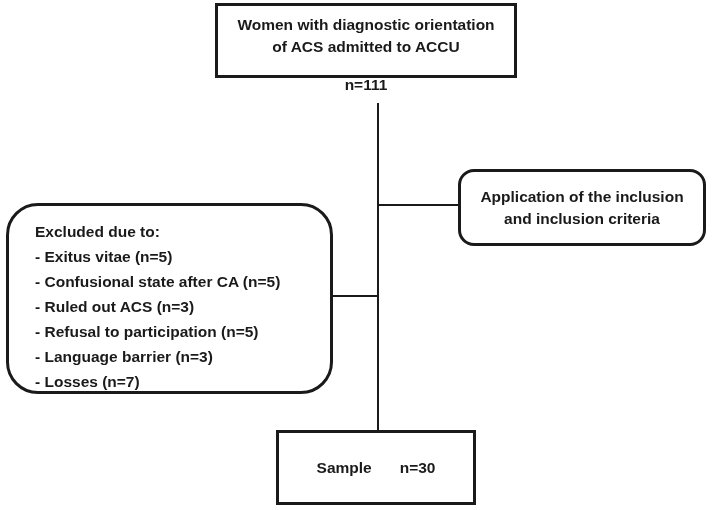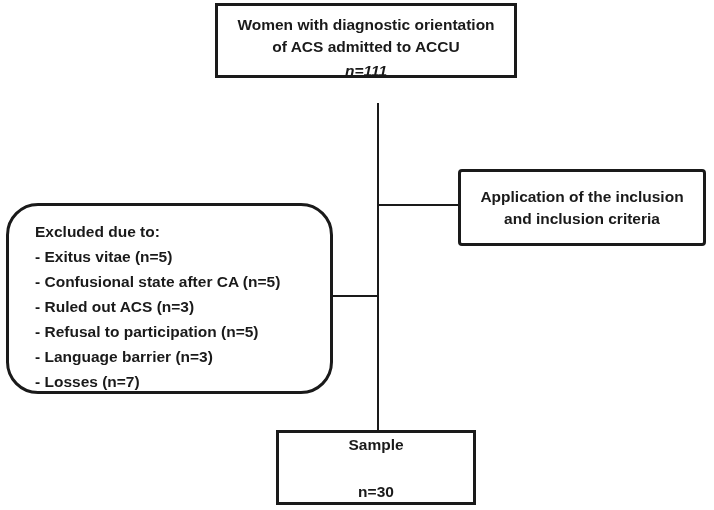--- a/index.html
+++ b/index.html
@@ -31,45 +31,45 @@
   .connector.v-main   { left: 377px; top: 103px; width: 2px;  height: 328px; }
   .connector.h-right  { left: 378px; top: 204px; width: 81px; height: 2px;  }
   .connector.h-left   { left: 332px; top: 295px; width: 46px; height: 2px;  }
 
   .population-box {
     left: 215px; top: 3px; width: 302px; height: 75px;
     text-align: center;
     padding-top: 8px;
     line-height: 22px;
   }
-  .population-box .count { margin-top: 2px; font-style: italic; }
+  .population-box .count { margin-top: 16px; }
 
   .criteria-box {
     left: 458px; top: 169px; width: 248px; height: 77px;
-    border-radius: 4px;
+    border-radius: 16px;
     display: flex;
     flex-direction: column;
     align-items: center;
     justify-content: center;
     text-align: center;
     line-height: 22px;
   }
 
   .excluded-box {
     left: 6px; top: 203px; width: 327px; height: 191px;
     border-radius: 32px;
     padding: 13px 8px 0 26px;
     line-height: 25px;
     text-align: left;
   }
 
   .sample-box {
     left: 276px; top: 430px; width: 200px; height: 75px;
     display: flex;
-    flex-direction: column;
+    flex-direction: row;
     align-items: center;
     justify-content: center;
     text-align: center;
     line-height: 19px;
     gap: 28px;
   }
 </style>
 </head>
 <body>
 

